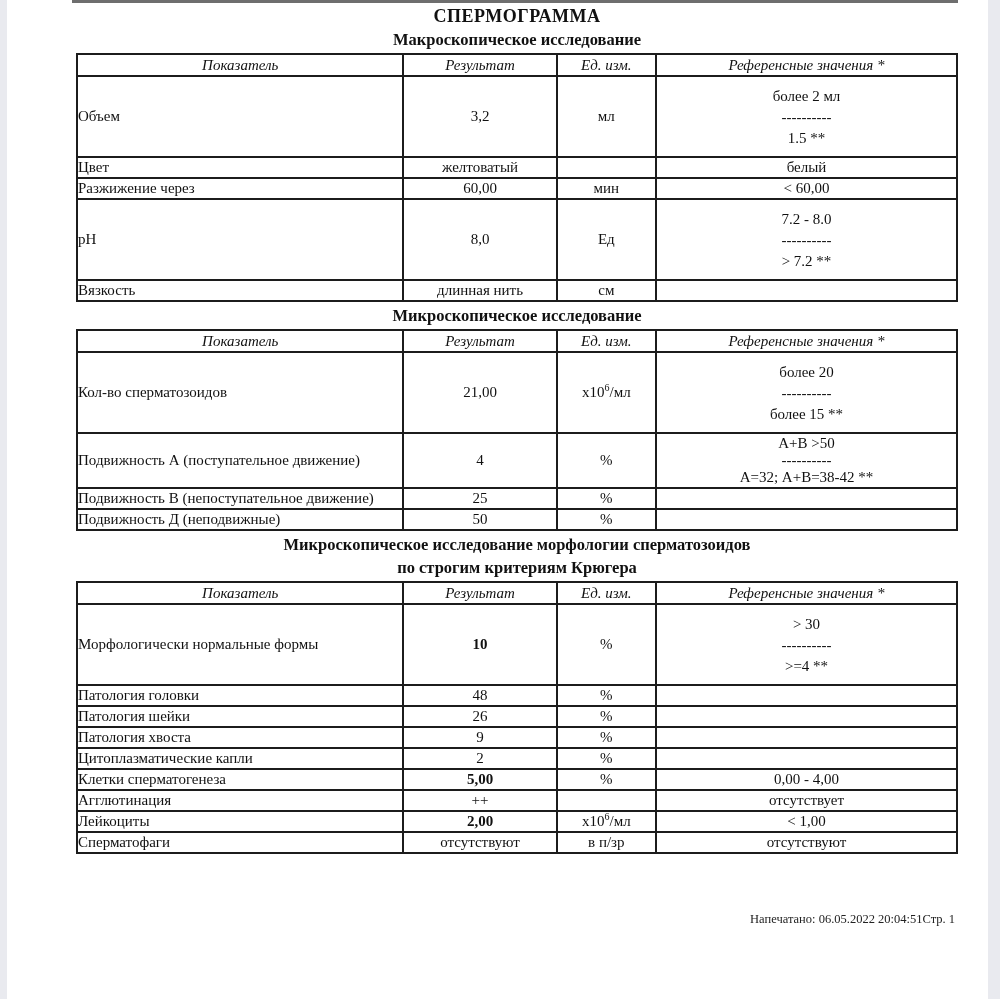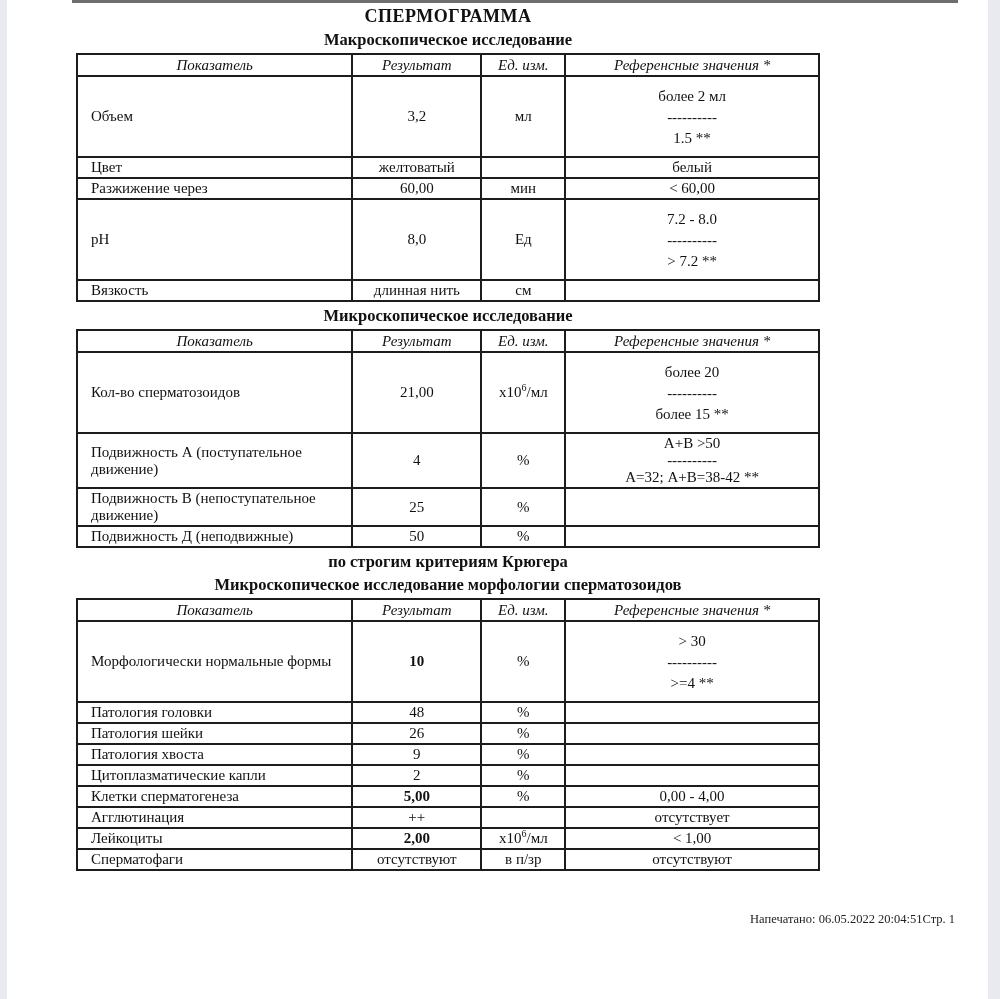--- a/index.html
+++ b/index.html
@@ -11,42 +11,42 @@
     overflow: hidden;
   }
   .page { position: relative; width: 1000px; height: 999px; background: #ffffff; }
 
   .strip { position: absolute; top: 0; height: 999px; background: #e9eaef; }
   .strip.left  { left: 0; width: 7px; }
   .strip.right { right: 0; width: 12px; }
 
   .top-rule { position: absolute; top: 0; left: 72px; width: 886px; height: 3px; background: #6e6e6e; }
 
-  .content { position: absolute; left: 76px; top: 6px; width: 744px; }
+  .content { position: absolute; left: 76px; top: 6px; width: 882px; }
 
   .main-title {
     text-align: center; font-weight: bold; font-size: 18px; line-height: 21px;
     letter-spacing: .5px;
   }
   .section-title {
     text-align: center; font-weight: bold; font-size: 16.5px; line-height: 20px;
     margin-top: 3px;
   }
 
   table.report { border-collapse: collapse; width: 100%; table-layout: fixed; margin-top: 3px; margin-bottom: 4px; }
   table.report th, table.report td {
     border: 2px solid #1c1c1c;
     vertical-align: middle;
     font-size: 15px;
   }
   table.report th {
     font-style: italic; font-weight: normal;
     text-align: center; padding: 1px 4px; line-height: 18px;
   }
-  td.name   { text-align: left;  padding: 1px 13px; line-height: 17px; }
+  td.name   { text-align: left;  padding: 1px 0; line-height: 17px; }
   td.center { text-align: center; padding: 1px 3px; line-height: 17px; }
   td.bold   { font-weight: bold; }
   td sup { font-size: 10px; line-height: 0; }
 
   .ref-multi div { line-height: 21px; text-align: center; }
   td.pad-tall   { padding-top: 9px; padding-bottom: 7px; }
   .ref-compact div { line-height: 17px; text-align: center; }
 
   .footer {
     position: absolute; top: 912px; right: 45px;
@@ -166,22 +166,22 @@
               <td class="center"></td>
             </tr>
             <tr>
               <td class="name">Подвижность Д (неподвижные)</td>
               <td class="center">50</td>
               <td class="center">%</td>
               <td class="center"></td>
             </tr>
           </tbody>
         </table>
+        <div class="section-title">Микроскопическое исследование морфологии сперматозоидов</div>
         <div class="section-title">по строгим критериям Крюгера</div>
-        <div class="section-title">Микроскопическое исследование морфологии сперматозоидов</div>
         <table class="report">
           <colgroup>
             <col style="width: 37.1%;">
             <col style="width: 17.4%;">
             <col style="width: 11.3%;">
             <col style="width: 34.2%;">
           </colgroup>
           <thead>
             <tr>
               <th>Показатель</th>

